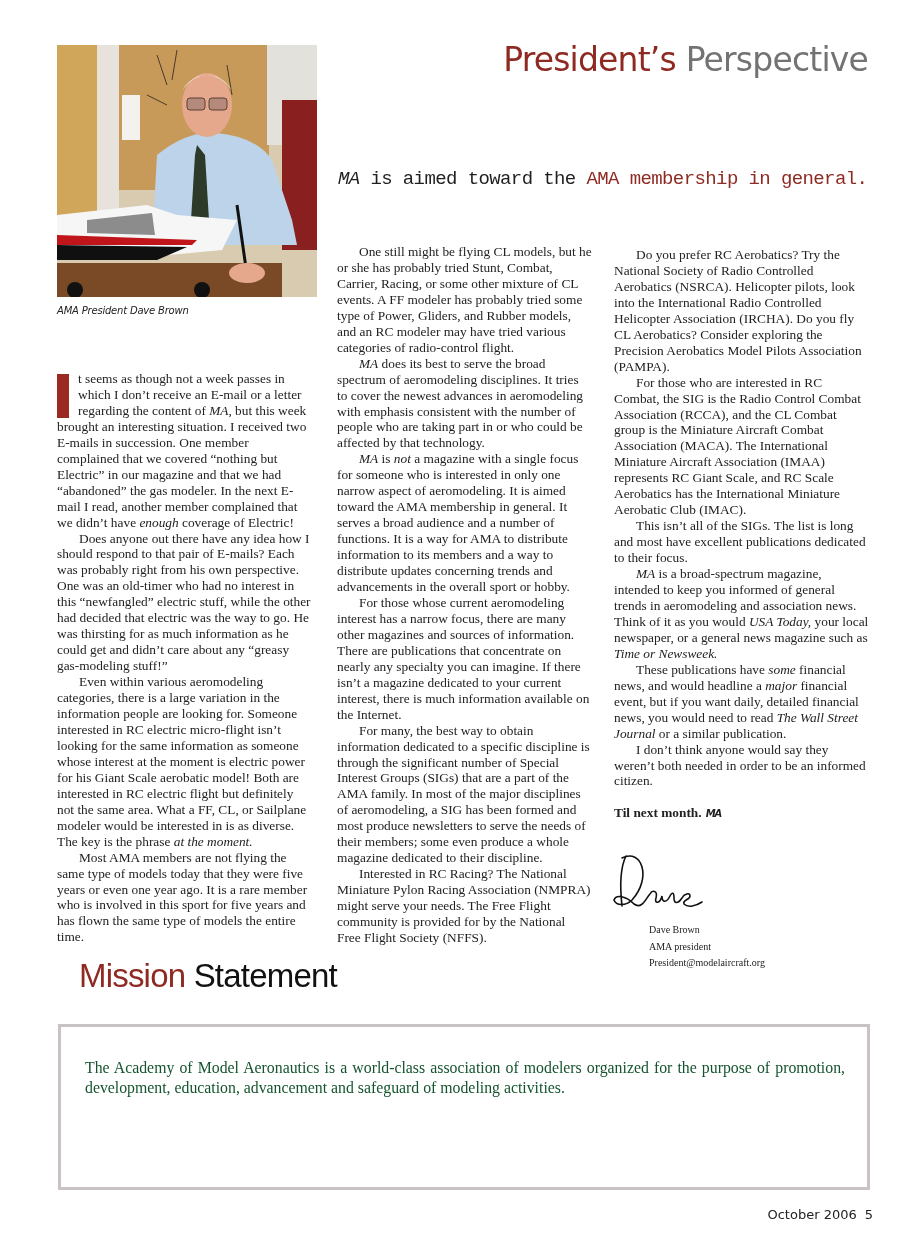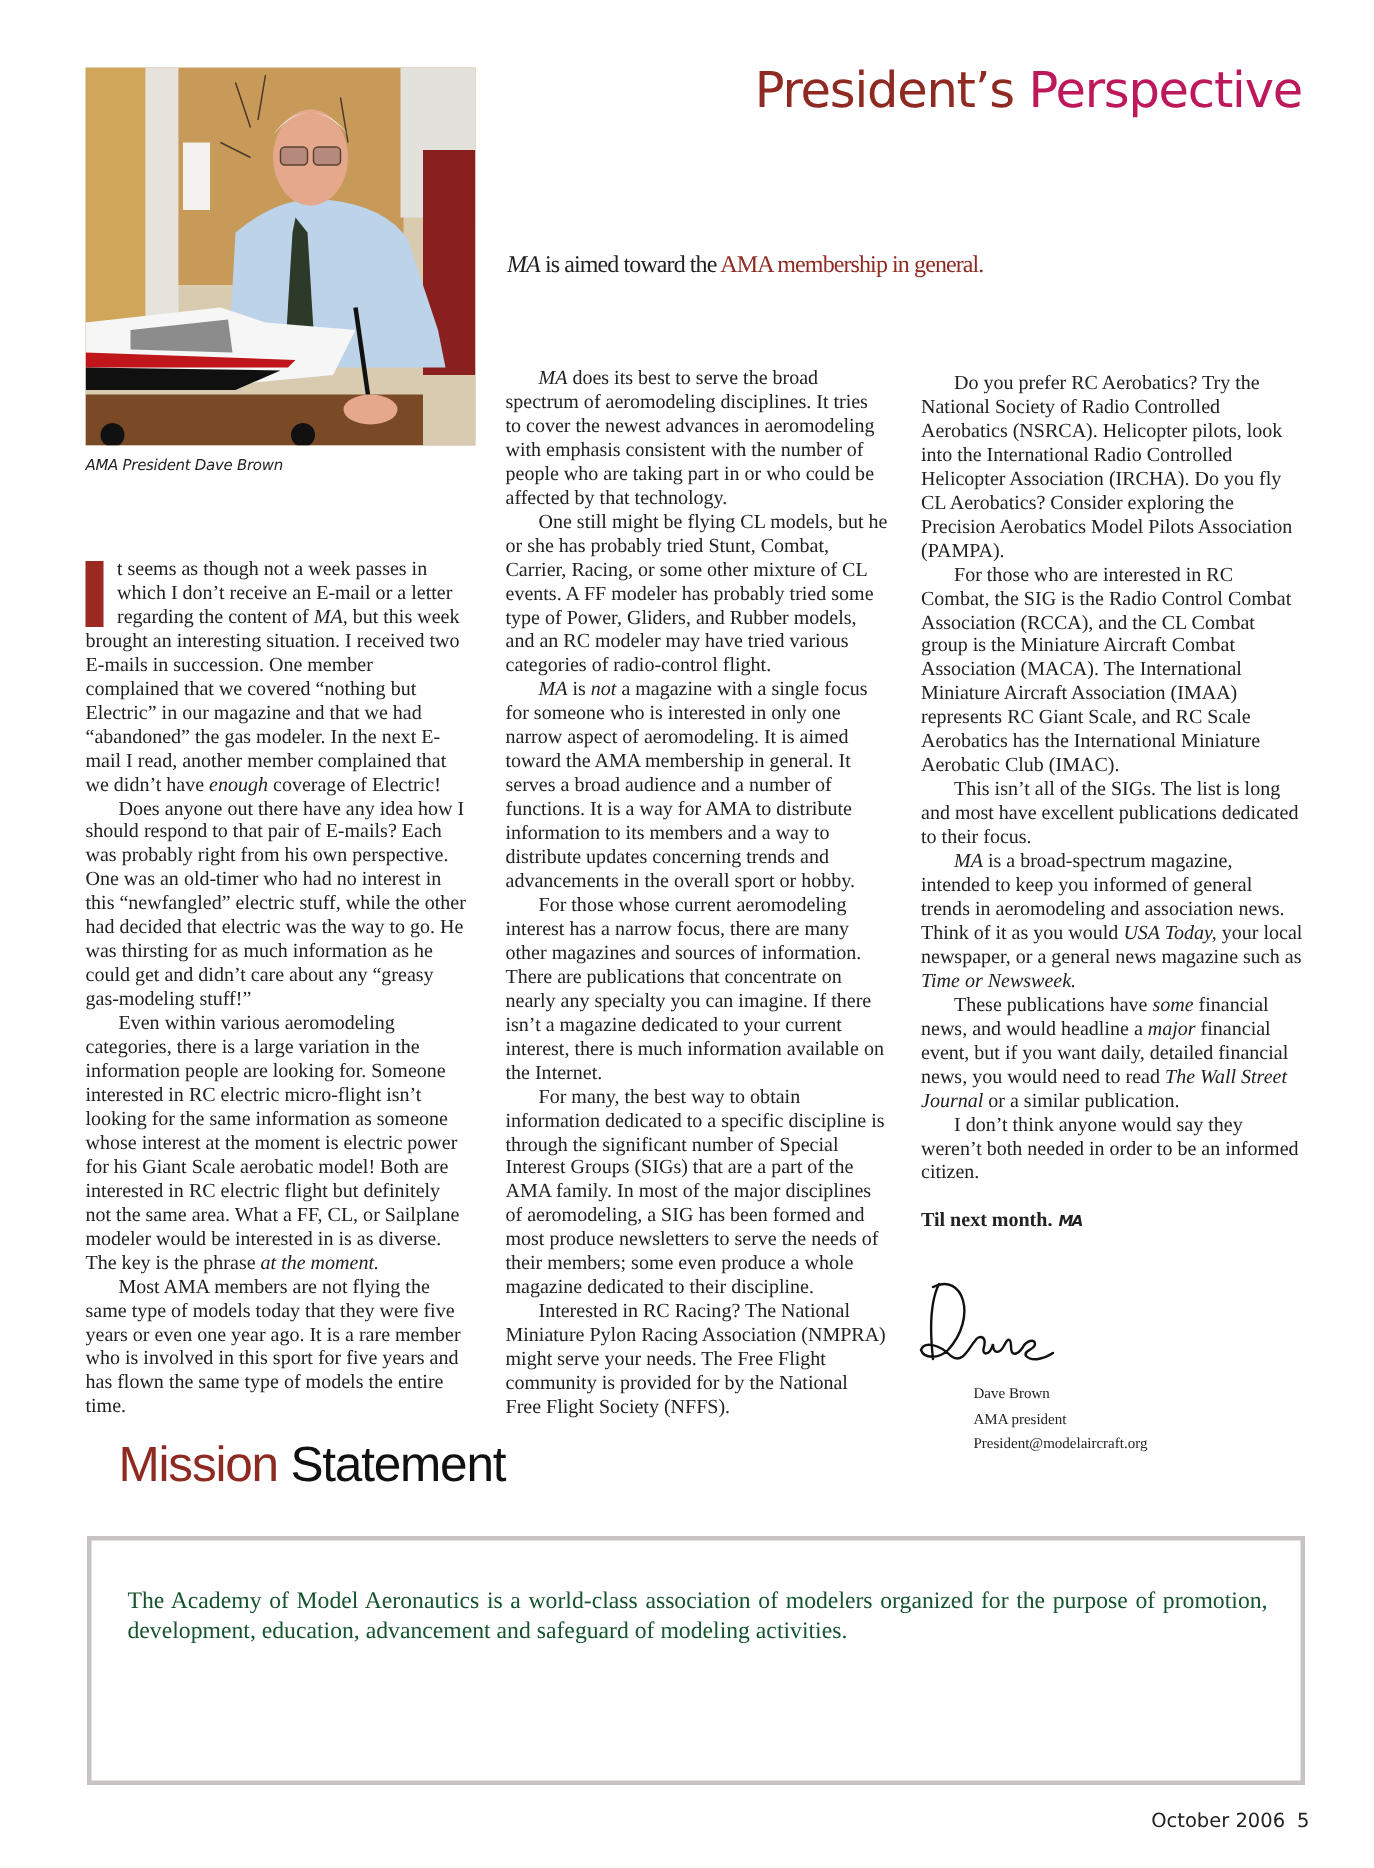--- a/index.html
+++ b/index.html
@@ -4,23 +4,23 @@
 <style>
   html, body { margin: 0; padding: 0; background: #ffffff; }
   body { width: 916px; height: 1245px; position: relative; overflow: hidden; font-family: "Liberation Serif", serif; color: #222; }
 
   .photo { position: absolute; left: 57px; top: 45px; width: 260px; height: 252px; overflow: hidden; background: #c9b48f; }
   .photo svg { display: block; width: 100%; height: 100%; }
   .photo-caption { position: absolute; left: 57px; top: 305px; font-family: "DejaVu Sans", sans-serif; font-style: italic; font-size: 10px; color: #222; letter-spacing: -0.2px; }
 
   .page-title { position: absolute; right: 48px; top: 40px; font-family: "DejaVu Sans", sans-serif; font-size: 33px; letter-spacing: -0.8px; white-space: nowrap; }
   .page-title .accent { color: #8e2a22; }
-  .page-title .dark { color: #be185d; margin-top: 16px; }
+  .page-title .dark { color: #737373; margin-top: 16px; }
 
-  .pull-quote { position: absolute; left: 338px; top: 168px; font-family: Liberation Serif, serif; font-size: 16px; letter-spacing: -0.6px; white-space: nowrap; color: #1f1f1f; }
+  .pull-quote { position: absolute; left: 338px; top: 168px; font-family: Liberation Mono, monospace; font-size: 19px; letter-spacing: -0.6px; white-space: nowrap; color: #1f1f1f; }
   .pull-quote .ital { font-style: italic; }
   .pull-quote .accent { color: #8e2a22; }
 
   .col { position: absolute; font-size: 13.35px; line-height: 15.95px; color: #222; }
   .col p { margin: 0; text-indent: 22px; }
   .col p.noindent { text-indent: 0; }
   .col1 { left: 57px; top: 371px; width: 256px; }
   .col2 { left: 337px; top: 244px; width: 255px; }
   .col3 { left: 614px; top: 247px; width: 255px; }
 
@@ -91,22 +91,22 @@
 <div class="pull-quote"><span class="ital">MA</span><span style="white-space:pre"> is aimed toward the </span><span class="accent">AMA membership in general.</span></div>
 
 <div class="col col1">
   <p class="noindent"><span class="drop-cap"></span><span>t seems as though not a week passes in which I don’t receive an E-mail or a letter regarding the content of </span><i>MA,</i><span> but this week brought an interesting situation. I received two E-mails in succession. One member complained that we covered “nothing but Electric” in our magazine and that we had “abandoned” the gas modeler. In the next E-mail I read, another member complained that we didn’t have </span><i>enough</i><span> coverage of Electric!</span></p>
   <p>Does anyone out there have any idea how I should respond to that pair of E-mails? Each was probably right from his own perspective. One was an old-timer who had no interest in this “newfangled” electric stuff, while the other had decided that electric was the way to go. He was thirsting for as much information as he could get and didn’t care about any “greasy gas-modeling stuff!”</p>
   <p><span>Even within various aeromodeling categories, there is a large variation in the information people are looking for. Someone interested in RC electric micro-flight isn’t looking for the same information as someone whose interest at the moment is electric power for his Giant Scale aerobatic model! Both are interested in RC electric flight but definitely not the same area. What a FF, CL, or Sailplane modeler would be interested in is as diverse. The key is the phrase </span><i>at the moment.</i></p>
   <p>Most AMA members are not flying the same type of models today that they were five years or even one year ago. It is a rare member who is involved in this sport for five years and has flown the same type of models the entire time.</p>
 </div>
 
 <div class="col col2">
+  <p>One still might be flying CL models, but he or she has probably tried Stunt, Combat, Carrier, Racing, or some other mixture of CL events. A FF modeler has probably tried some type of Power, Gliders, and Rubber models, and an RC modeler may have tried various categories of radio-control flight.</p>
   <p><i>MA</i><span> does its best to serve the broad spectrum of aeromodeling disciplines. It tries to cover the newest advances in aeromodeling with emphasis consistent with the number of people who are taking part in or who could be affected by that technology.</span></p>
-  <p>One still might be flying CL models, but he or she has probably tried Stunt, Combat, Carrier, Racing, or some other mixture of CL events. A FF modeler has probably tried some type of Power, Gliders, and Rubber models, and an RC modeler may have tried various categories of radio-control flight.</p>
   <p><i>MA</i><span> is </span><i>not</i><span> a magazine with a single focus for someone who is interested in only one narrow aspect of aeromodeling. It is aimed toward the AMA membership in general. It serves a broad audience and a number of functions. It is a way for AMA to distribute information to its members and a way to distribute updates concerning trends and advancements in the overall sport or hobby.</span></p>
   <p>For those whose current aeromodeling interest has a narrow focus, there are many other magazines and sources of information. There are publications that concentrate on nearly any specialty you can imagine. If there isn’t a magazine dedicated to your current interest, there is much information available on the Internet.</p>
   <p>For many, the best way to obtain information dedicated to a specific discipline is through the significant number of Special Interest Groups (SIGs) that are a part of the AMA family. In most of the major disciplines of aeromodeling, a SIG has been formed and most produce newsletters to serve the needs of their members; some even produce a whole magazine dedicated to their discipline.</p>
   <p>Interested in RC Racing? The National Miniature Pylon Racing Association (NMPRA) might serve your needs. The Free Flight community is provided for by the National Free Flight Society (NFFS).</p>
 </div>
 
 <div class="col col3">
   <p>Do you prefer RC Aerobatics? Try the National Society of Radio Controlled Aerobatics (NSRCA). Helicopter pilots, look into the International Radio Controlled Helicopter Association (IRCHA). Do you fly CL Aerobatics? Consider exploring the Precision Aerobatics Model Pilots Association (PAMPA).</p>
   <p>For those who are interested in RC Combat, the SIG is the Radio Control Combat Association (RCCA), and the CL Combat group is the Miniature Aircraft Combat Association (MACA). The International Miniature Aircraft Association (IMAA) represents RC Giant Scale, and RC Scale Aerobatics has the International Miniature Aerobatic Club (IMAC).</p>
   <p>This isn’t all of the SIGs. The list is long and most have excellent publications dedicated to their focus.</p>

